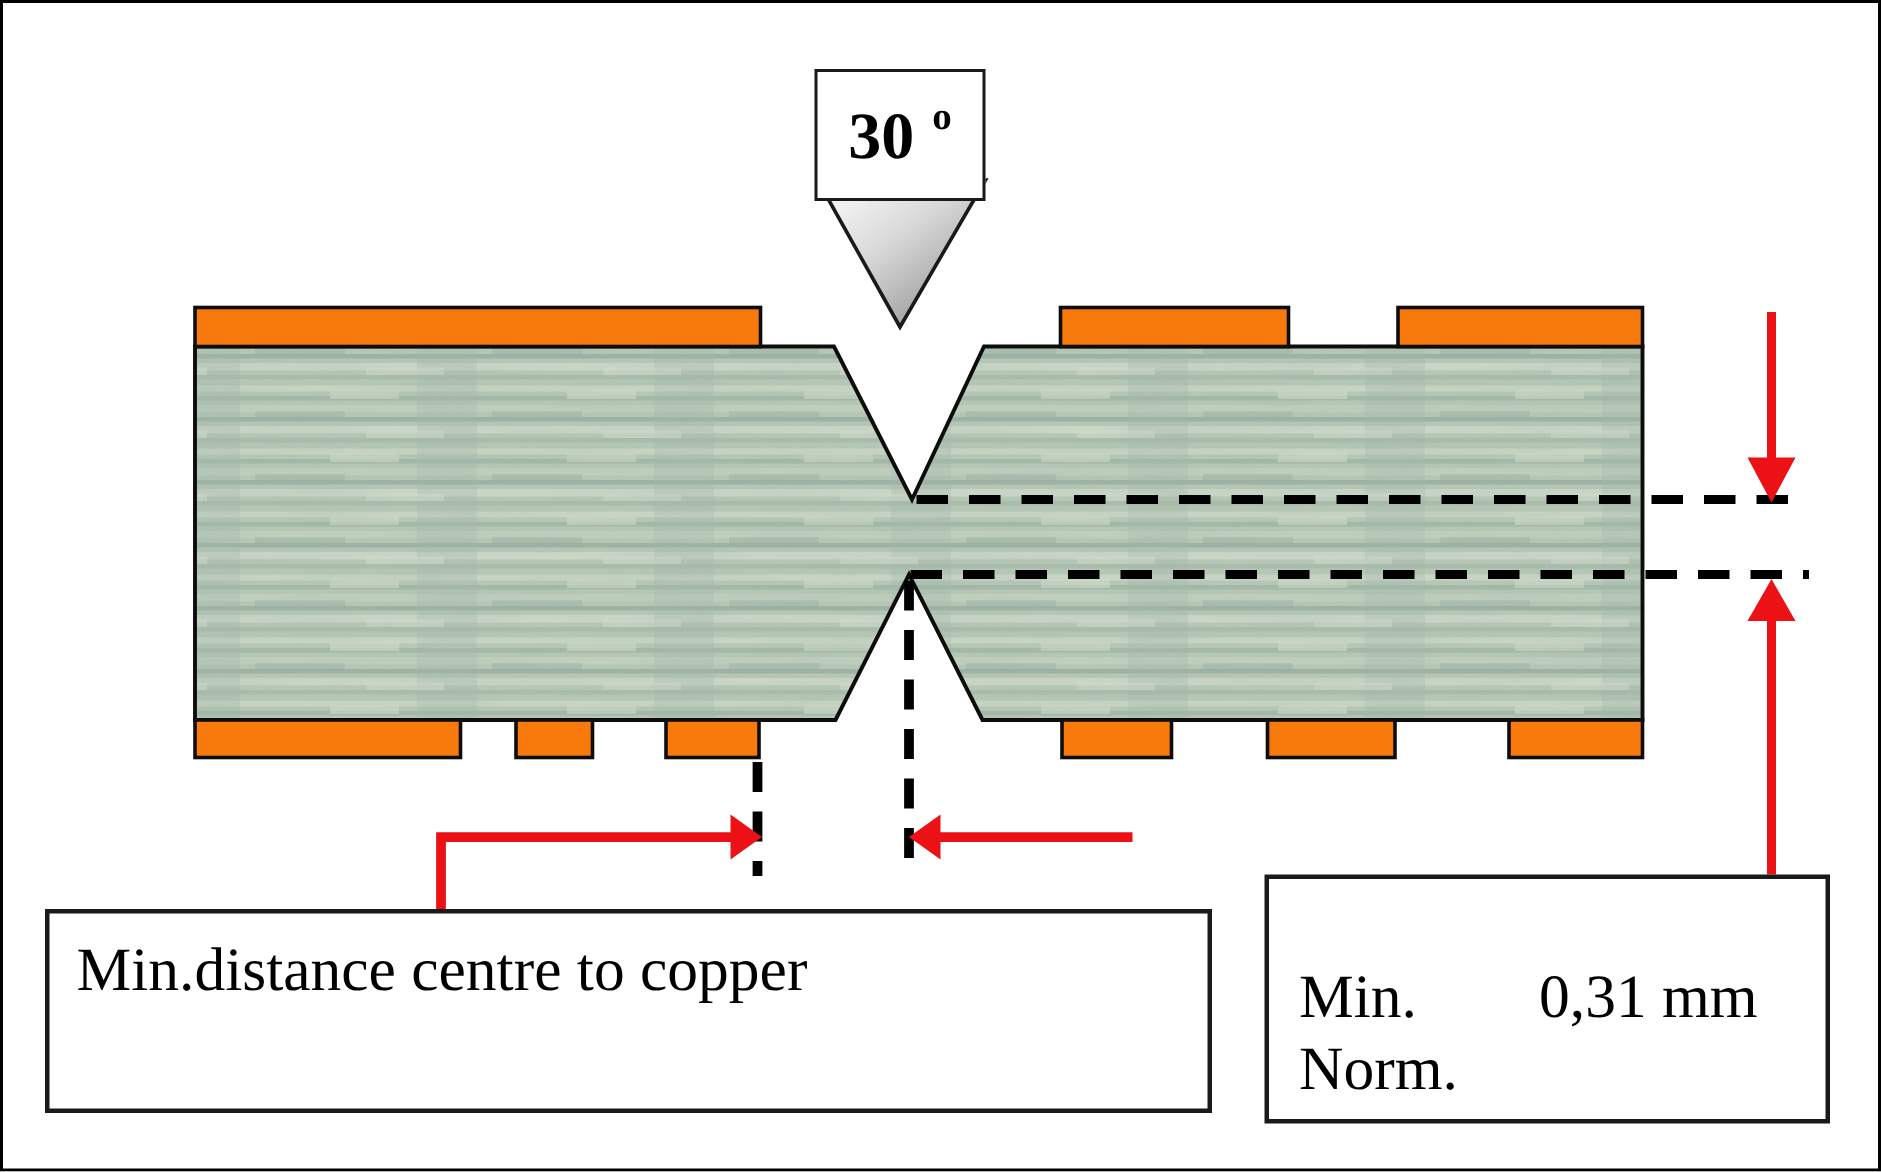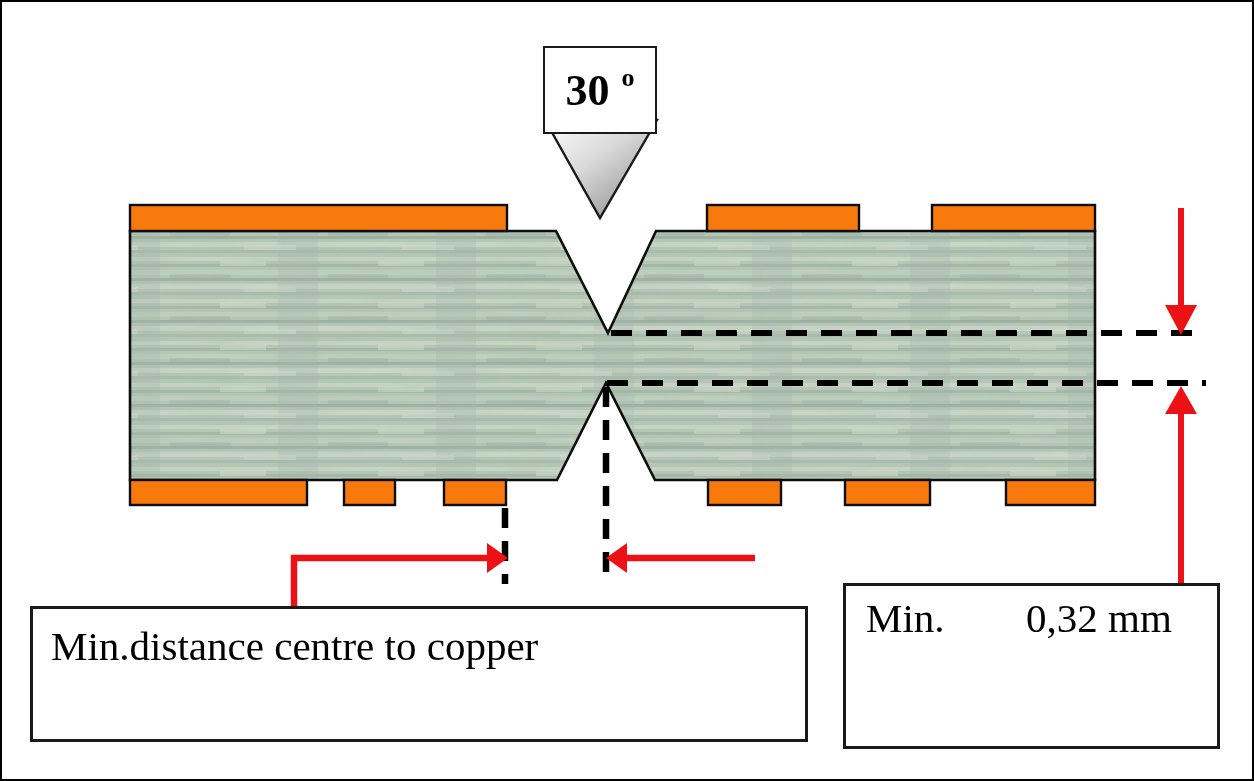--- a/index.html
+++ b/index.html
@@ -25,21 +25,21 @@
   }
   .note-box{
     position:absolute;left:28px;top:604px;width:778px;height:136px;
     background:#fff;border:3px solid #1a1a1a;box-sizing:border-box;
     padding:10px 0 0 18px;
     font-size:41px;line-height:1.34;color:#000;white-space:nowrap;
   }
   .spec-box{
     position:absolute;left:841px;top:581px;width:377px;height:166px;
     background:#fff;border:3px solid #1a1a1a;box-sizing:border-box;
-    display:flex;flex-direction:column;justify-content:space-between;
+    display:flex;flex-direction:column;justify-content:flex-end;
     padding:8px 0 10px 20px;
     font-size:41px;color:#000;
   }
   .spec-row{display:flex;align-items:baseline;}
   .spec-label{flex:0 0 160px;}
   .spec-value{white-space:nowrap;}
 </style>
 </head>
 <body>
 
@@ -124,19 +124,20 @@
       <span class="deg">o</span>
   </div>
 
   <div class="note-box">
     <div>Min.distance centre to copper</div>
   </div>
 
   <div class="spec-box">
     <div class="spec-row">
       <span class="spec-label">Min.</span>
-      <span class="spec-value">0,32 mm</span>
+      <span class="spec-value">0,31 mm</span>
     </div>
     <div class="spec-row">
+      <span class="spec-label">Norm.</span>
     </div>
   </div>
 
 </div>
 
 </body></html>

